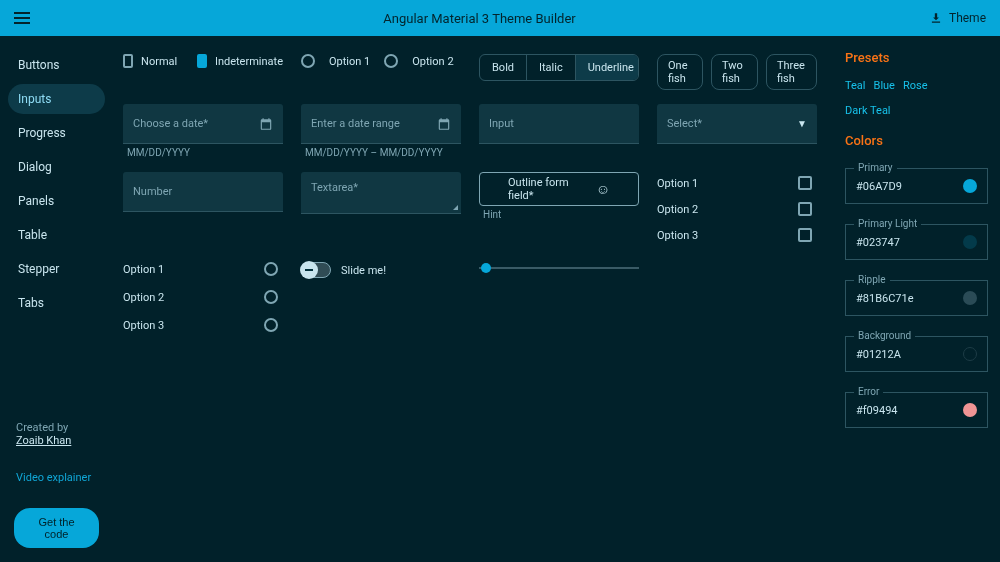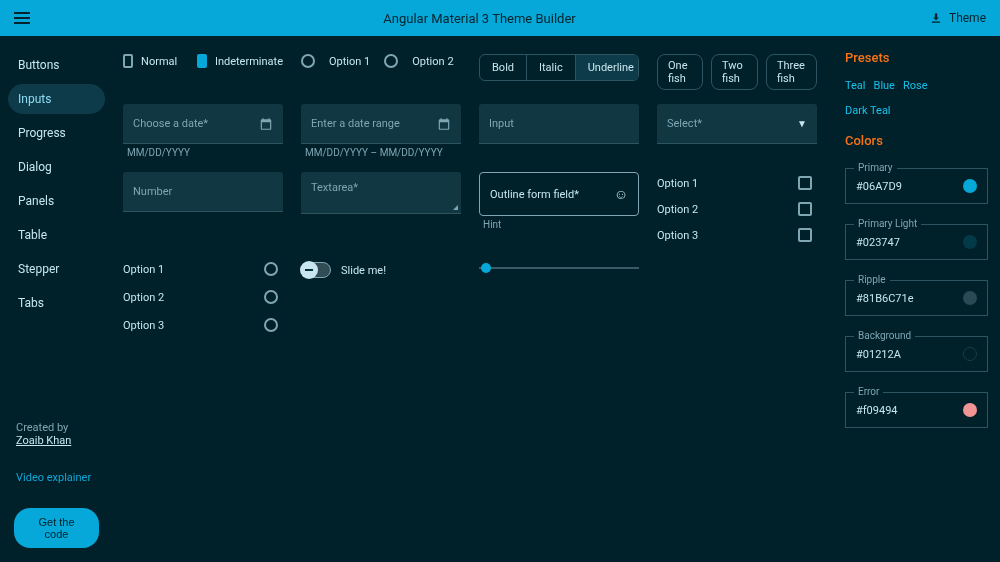--- a/index.html
+++ b/index.html
@@ -84,22 +84,22 @@
 
   .textarea {
     background:var(--panel2); height:42px; padding:8px 10px; border-bottom:1px solid var(--border);
     position:relative; border-radius:3px 3px 0 0;
   }
   .textarea .flabel { color:var(--text-dim); font-size:11px;}
   .tri { position:absolute; right:3px; bottom:3px; width:0; height:0;
     border-left:5px solid transparent; border-bottom:5px solid var(--text-dim); }
 
   .outline {
-    border:1px solid var(--text-dim); height:44px; border-radius:4px;
-    display:flex; align-items:center; padding:0 10px; position:relative;
+    border:1px solid var(--text-dim); height:34px; border-radius:4px;
+    display:flex; align-items:center; padding:0 28px; position:relative;
   }
   .outline .flabel { color:var(--text); font-size:11px;}
   .smile { margin-left:auto; font-size:14px;}
 
   
   .select .caret { margin-left:auto; font-size:10px;}
 
   
   .checklist { display:flex; flex-direction:column; gap:12px; margin-top:4px;}
   .check-row { display:flex; justify-content:space-between; align-items:center; width:155px;}

